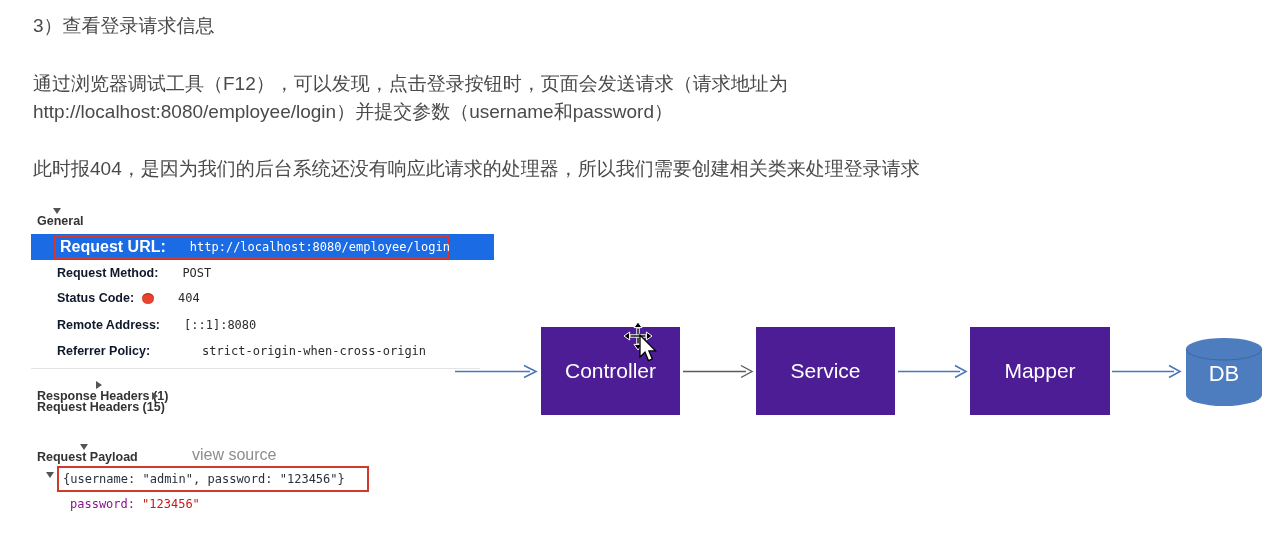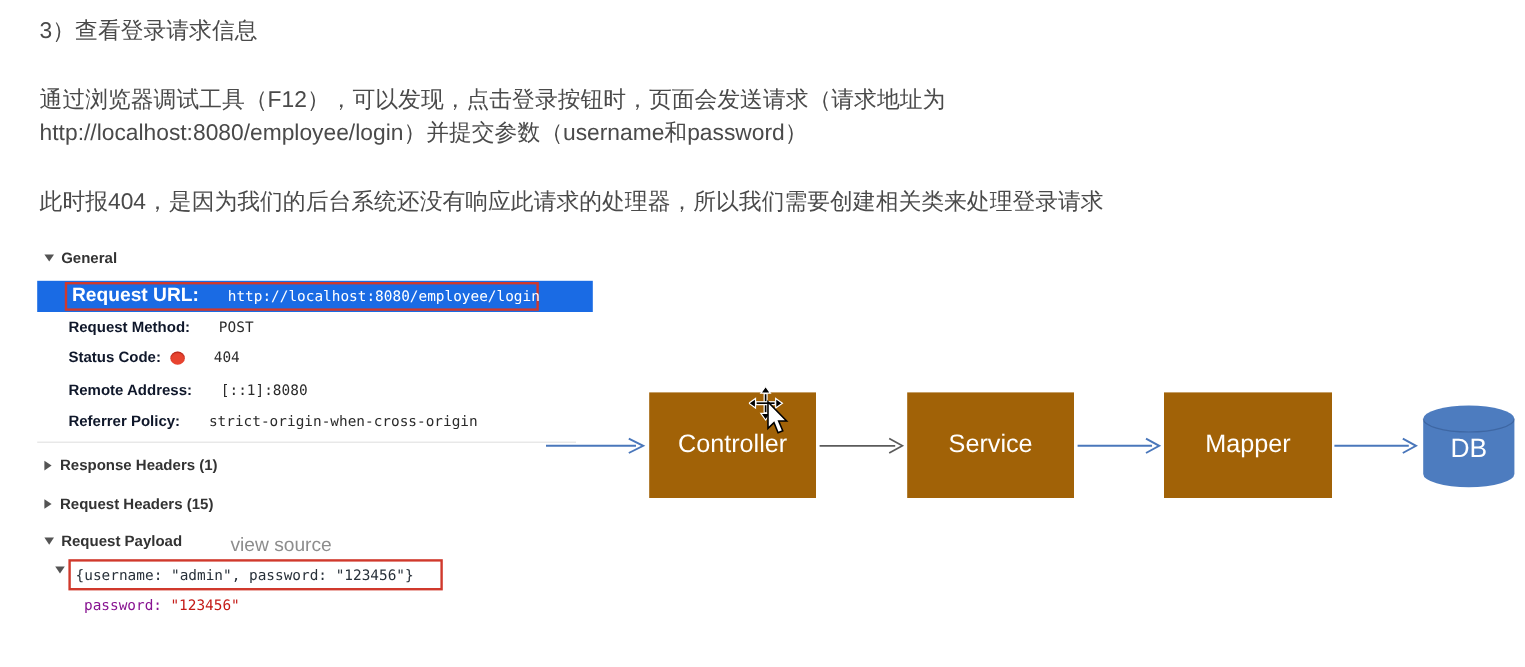--- a/index.html
+++ b/index.html
@@ -6,42 +6,42 @@
   #stage{
     position:relative;width:1271px;height:520px;background:#ffffff;overflow:hidden;
     font-family:"Liberation Sans","DejaVu Sans",sans-serif;
   }
   
   .heading{position:absolute;left:33px;top:13px;font-size:19px;color:#4a4a4a;}
   .para{position:absolute;left:33px;font-size:19px;color:#4a4a4a;line-height:28px;}
   .p1{top:70px;}
   .p2{top:155px;}
   
-  .dt-header{position:absolute;display:flex;align-items:center;font-size:12.5px;font-weight:bold;color:#333;}
+  .dt-header{position:absolute;display:flex;align-items:center;font-size:12.5px;font-weight:bold;color:#333;flex-direction:column;}
   .dt-row{position:absolute;display:flex;align-items:center;font-size:12.5px;}
   .lbl{font-weight:bold;color:#0f172a;white-space:pre;}
   .val{font-family:"DejaVu Sans Mono","Liberation Mono",monospace;font-size:12px;color:#2b2b2b;margin-left:24px;white-space:pre;}
   .tri-down{width:0;height:0;border-left:4.5px solid transparent;border-right:4.5px solid transparent;border-top:6px solid #545454;margin-right:6px;}
   .tri-right{width:0;height:0;border-top:4.5px solid transparent;border-bottom:4.5px solid transparent;border-left:6px solid #545454;margin-right:7px;}
   .url-row{position:absolute;left:31px;top:234px;width:426px;height:26px;background:#1a6be4;padding-left:37px;}
   .url-redbox{position:absolute;left:23px;top:1px;width:391px;height:20px;border:2px solid #d0392c;}
   .url-content{position:absolute;left:29px;top:0;height:26px;display:flex;align-items:center;}
   .url-content .lbl{color:#ffffff;}
   .url-content .val{color:#ffffff;}
   .status-dot{width:12px;height:11px;border-radius:50%;background:#e8432f;margin-left:8px;box-shadow:inset 0 1px 1px rgba(120,0,0,.45);}
   .divider{position:absolute;left:31px;top:368px;width:449px;height:1px;background:#e3e3e3;}
   .view-source{position:absolute;left:192px;top:0;font-size:16px;font-weight:normal;color:#8d8d8d;}
   .payload-redbox{position:absolute;left:57px;top:466px;width:308px;height:22px;border:2px solid #d0392c;display:flex;align-items:center;}
   .payload-preview{font-family:"DejaVu Sans Mono","Liberation Mono",monospace;font-size:12px;color:#28313a;margin-left:4px;white-space:pre;}
   .payload-tri{position:absolute;left:46px;top:472px;}
   .kv-row{position:absolute;left:70px;display:flex;font-family:"DejaVu Sans Mono","Liberation Mono",monospace;font-size:12px;}
   .kv-key{color:#881391;white-space:pre;}
   .kv-val{color:#c41a16;margin-left:7px;white-space:pre;}
   
-  .node{position:absolute;top:327px;height:88px;background:#a16207;color:#fff;display:flex;align-items:center;justify-content:center;font-size:21px;}
+  .node{position:absolute;top:327px;height:88px;background:#4c1d95;color:#fff;display:flex;align-items:center;justify-content:center;font-size:21px;}
   .node-controller{left:541px;width:139px;}
   .node-service{left:756px;width:139px;}
   .node-mapper{left:970px;width:140px;}
   .db-wrap{position:absolute;left:1184px;top:336px;width:80px;height:72px;}
   .db-label{position:absolute;left:0;top:16px;width:80px;height:44px;display:flex;align-items:center;justify-content:center;color:#fff;font-size:22px;}
   .overlay-svg{position:absolute;left:0;top:0;pointer-events:none;}
 </style>
 </head>
 <body>
 
@@ -76,32 +76,32 @@
     <span class="lbl">Status Code:</span>
     <span class="status-dot"></span>
     <span class="val">404</span>
   </div>
 
   <div class="dt-row" style="left:57px;top:318px;justify-content:flex-end;">
     <span class="lbl">Remote Address:</span>
     <span class="val">[::1]:8080</span>
   </div>
 
-  <div class="dt-row" style="left:57px;top:344px;">
+  <div class="dt-row" style="left:57px;top:344px;gap:28px;">
     <span class="lbl">Referrer Policy:</span>
     <span class="val">strict-origin-when-cross-origin</span>
   </div>
 
   <div class="divider"></div>
 
   <div class="dt-header" style="left:37px;top:381px;">
     <span class="tri-right"></span>
     <span>Response Headers (1)</span>
   </div>
-  <div class="dt-header" style="left:37px;top:413px;">
+  <div class="dt-header" style="left:37px;top:392px;align-items:flex-end;">
     <span class="tri-right"></span>
     <span>Request Headers (15)</span>
   </div>
 
   <div class="dt-header" style="left:37px;top:444px;">
     <span class="tri-down"></span>
     <span>Request Payload</span>
   </div>
   <div class="dt-header view-source" style="left:192px;top:446px;">view source</div>
 

